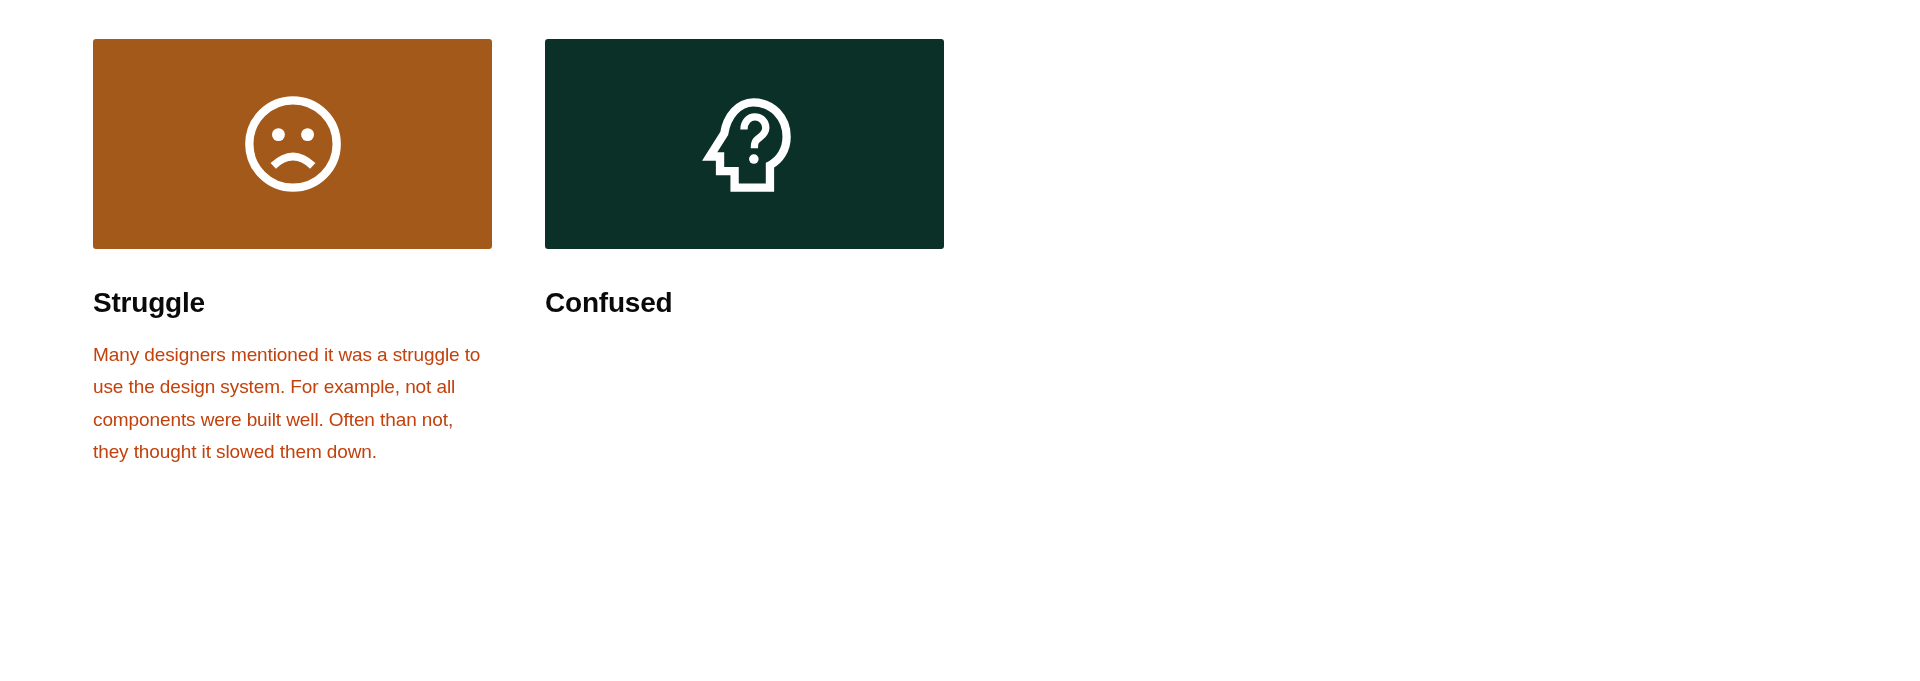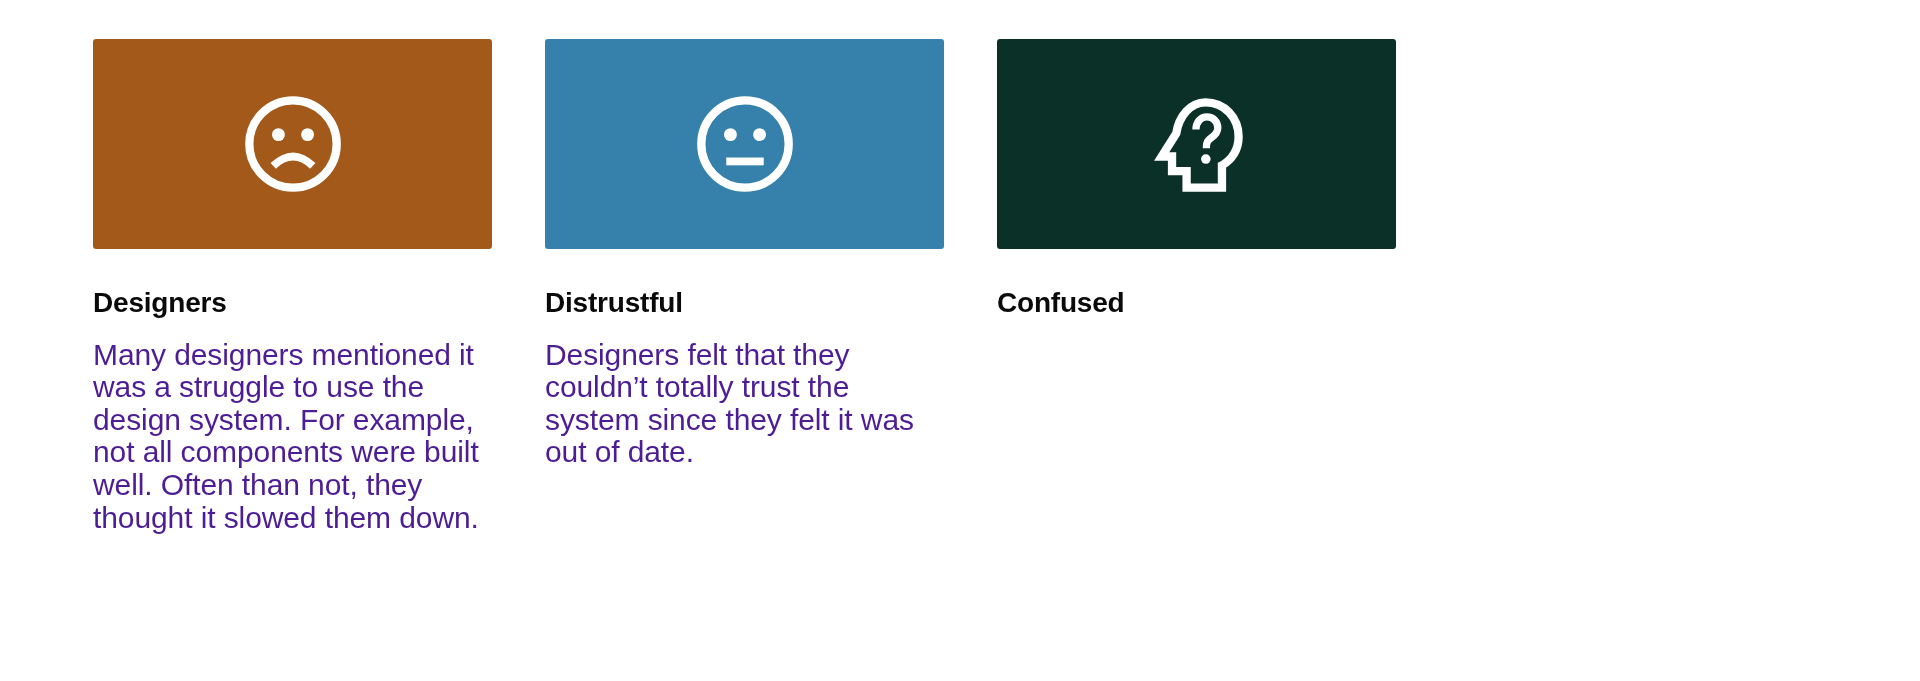--- a/index.html
+++ b/index.html
@@ -53,58 +53,46 @@
     font-weight: 700;
     letter-spacing: -0.2px;
     line-height: 1.2;
     color: #0a0a0a;
     margin-top: 37px;
   }
   .card-body {
     margin: 0;
     padding: 0;
     margin-top: 19px;
-    font-size: 30px;
+    font-size: 19px;
     line-height: 32.6px;
     font-weight: 400;
-    color: #4c1d95;
+    color: #c2410c;
     letter-spacing: -0.1px;
   }
 </style>
 </head>
 <body>
 
 <div class="page">
   <div class="columns">
 
     <div class="column">
       <div class="card" style="background-color: rgb(162, 89, 26);">
         <svg class="card-icon" viewBox="0 0 100 100" aria-hidden="true">
           <circle cx="50" cy="50" r="42" fill="none" stroke="#ffffff" stroke-width="8"></circle>
           <circle cx="36" cy="41" r="6.2" fill="#ffffff"></circle>
           <circle cx="64" cy="41" r="6.2" fill="#ffffff"></circle>
           <path d="M31 71 Q50 53 69 71" fill="none" stroke="#ffffff" stroke-width="7.5" stroke-linecap="butt"></path>
         </svg>
       </div>
-      <h3 class="card-title">Designers</h3>
+      <h3 class="card-title">Struggle</h3>
       <p class="card-body">Many designers mentioned it was a struggle to use the design system. For example, not all components were built well. Often than not, they thought it slowed them down.</p>
     </div>
 
-    <div class="column">
-      <div class="card" style="background-color: rgb(53, 129, 171);">
-        <svg class="card-icon" viewBox="0 0 100 100" aria-hidden="true">
-          <circle cx="50" cy="50" r="42" fill="none" stroke="#ffffff" stroke-width="8"></circle>
-          <circle cx="36" cy="41" r="6.2" fill="#ffffff"></circle>
-          <circle cx="64" cy="41" r="6.2" fill="#ffffff"></circle>
-          <rect x="32" y="63" width="36" height="7.5" fill="#ffffff"></rect>
-        </svg>
-      </div>
-      <h3 class="card-title">Distrustful</h3>
-      <p class="card-body">Designers felt that they couldn’t totally trust the system since they felt it was out of date.</p>
-    </div>
 
     <div class="column">
       <div class="card" style="background-color: rgb(11, 48, 40);">
         <svg class="card-icon" viewBox="0 0 100 100" aria-hidden="true">
           <path d="M58 10
                    C76.5 10 90 24.5 90 43
                    C90 55.5 83.5 65.5 74 70.5
                    L74 92
                    L40 92
                    L40 76

